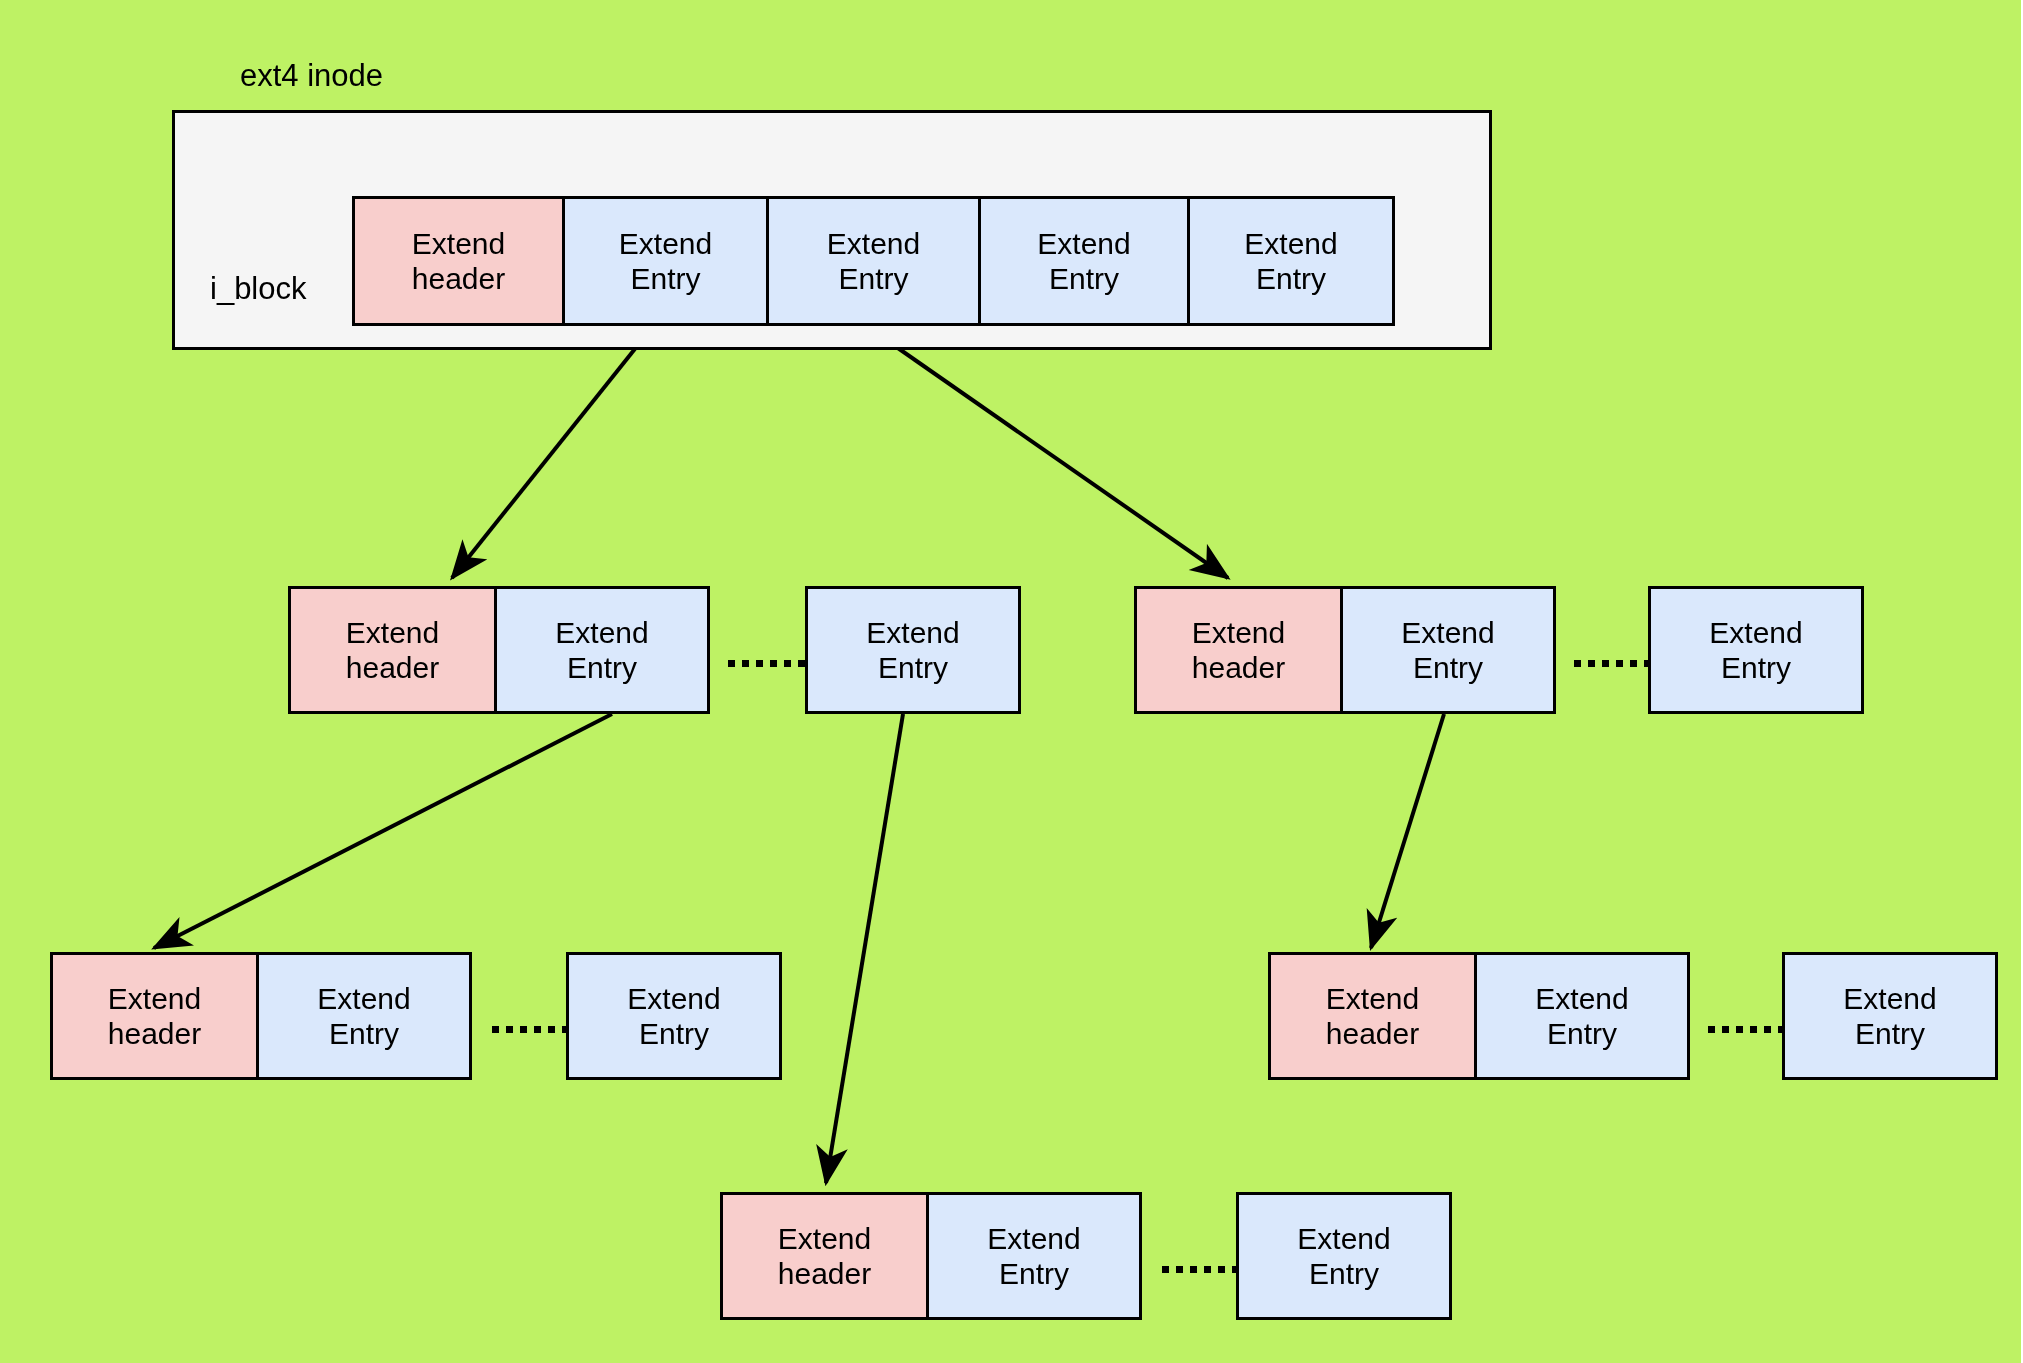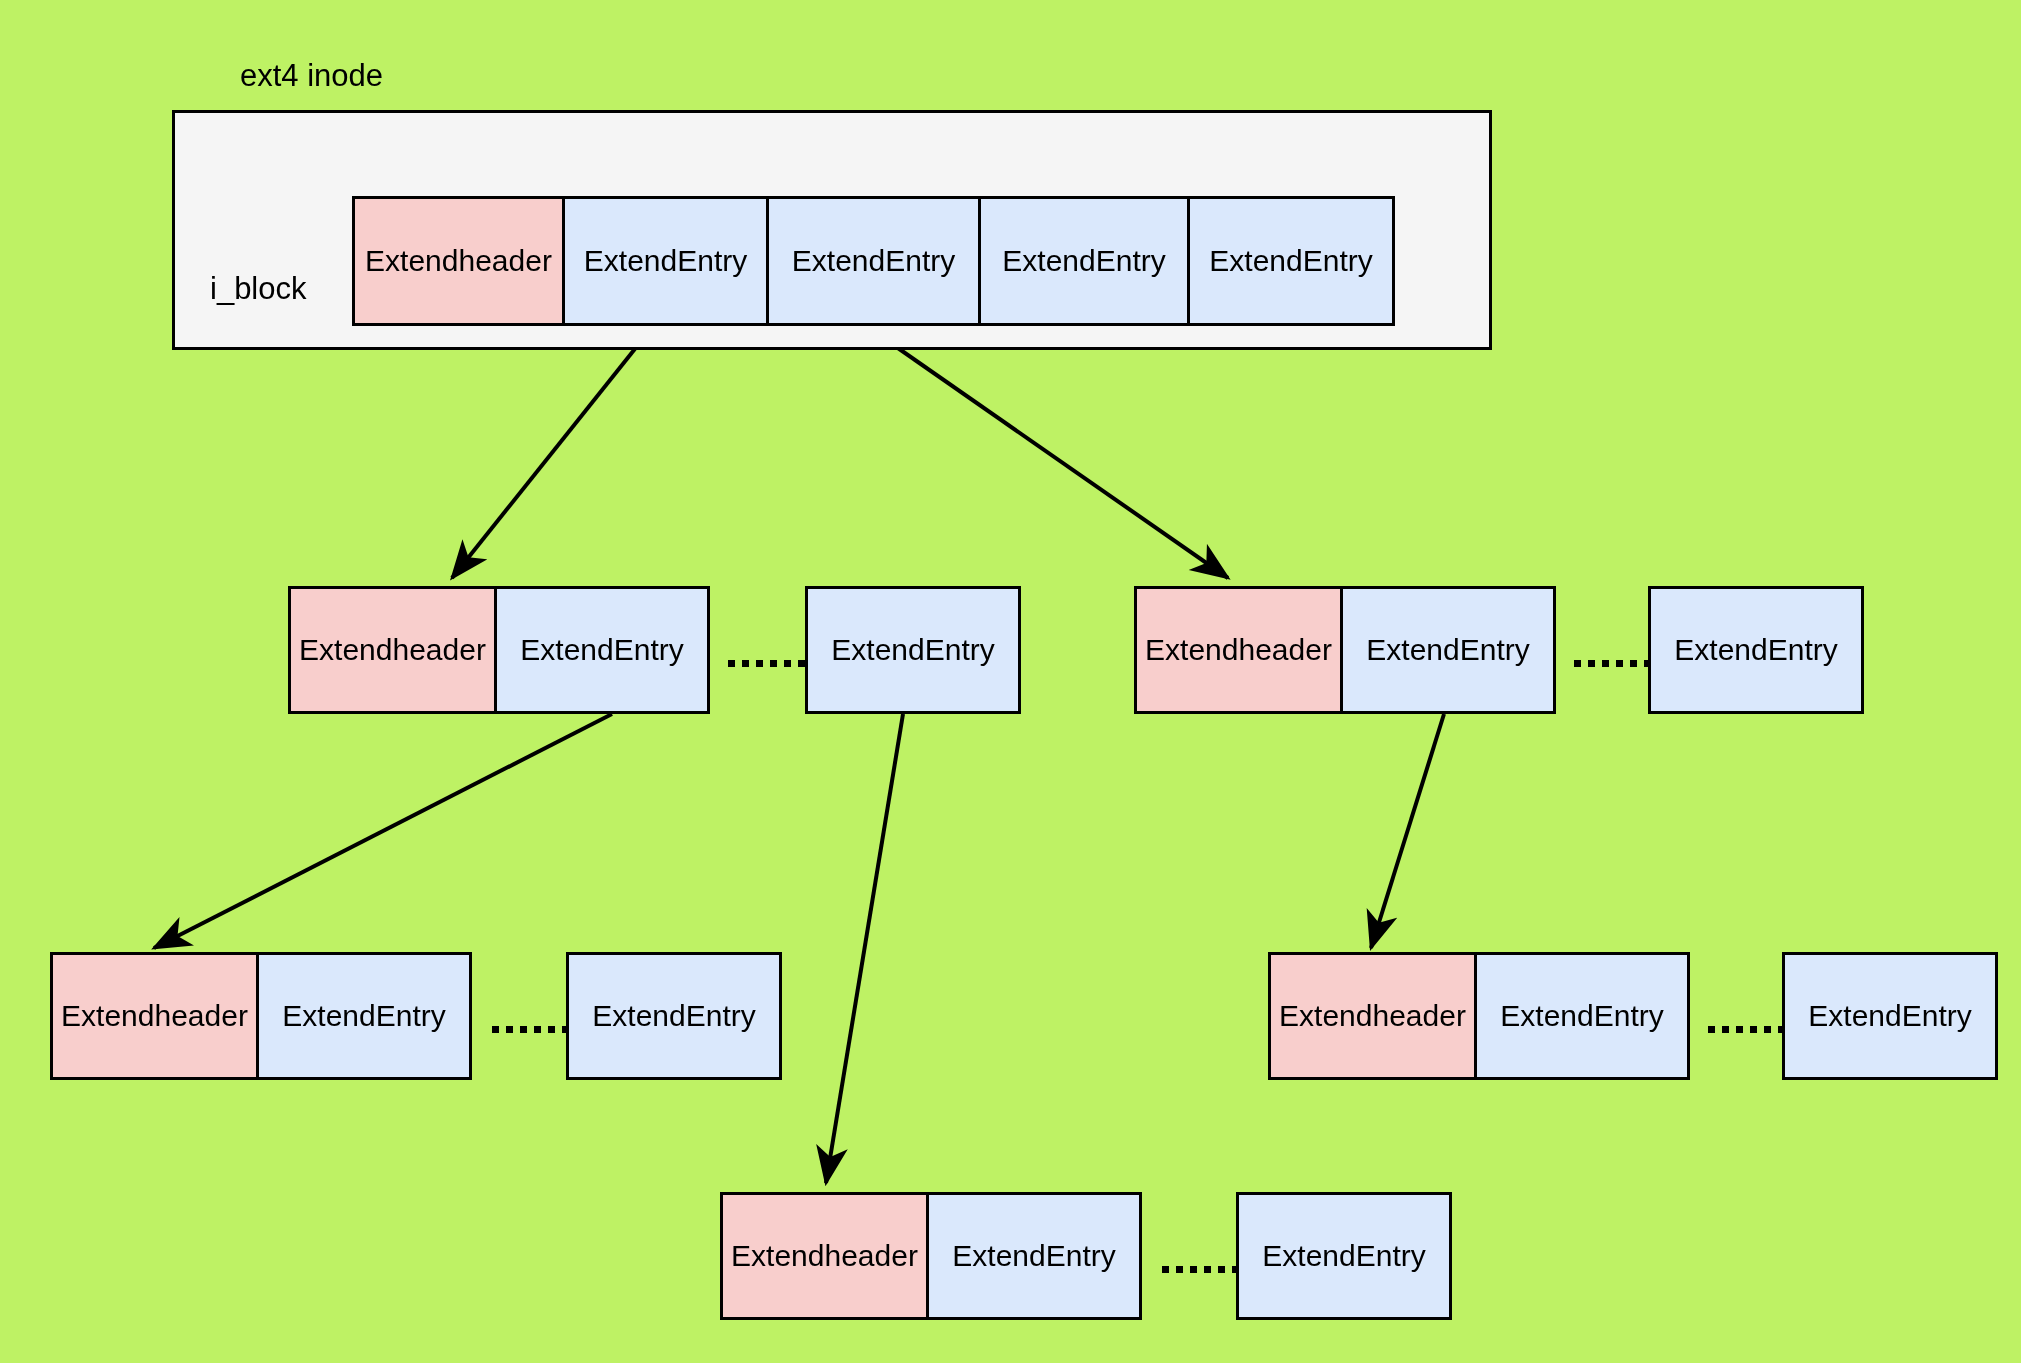--- a/index.html
+++ b/index.html
@@ -50,21 +50,21 @@
     position: absolute;
     display: flex;
     flex-direction: row;
     align-items: stretch;
   }
 
   .cell {
     box-sizing: border-box;
     border: 3px solid #000000;
     display: flex;
-    flex-direction: row;
+    flex-direction: column;
     align-items: center;
     justify-content: center;
     font-size: 30px;
     color: #000000;
     line-height: 1.18;
     text-align: center;
     white-space: nowrap;
   }
   .cell.header {
     background: #f8cecc;

